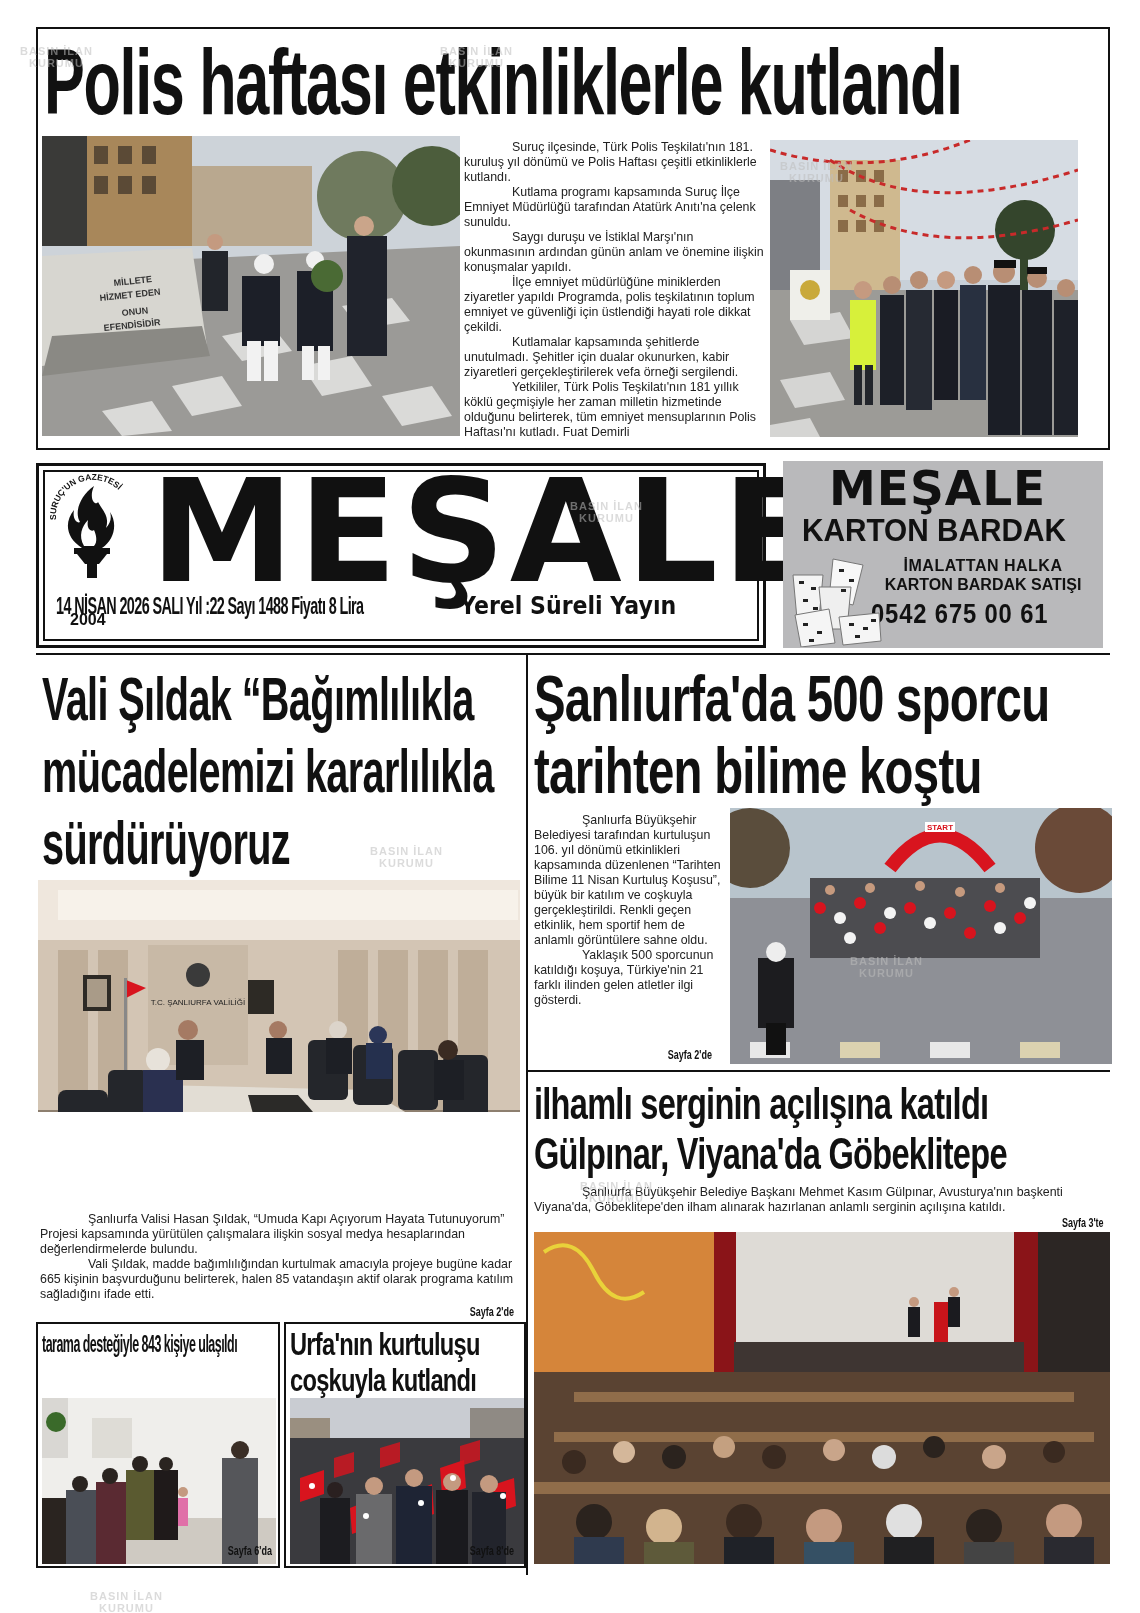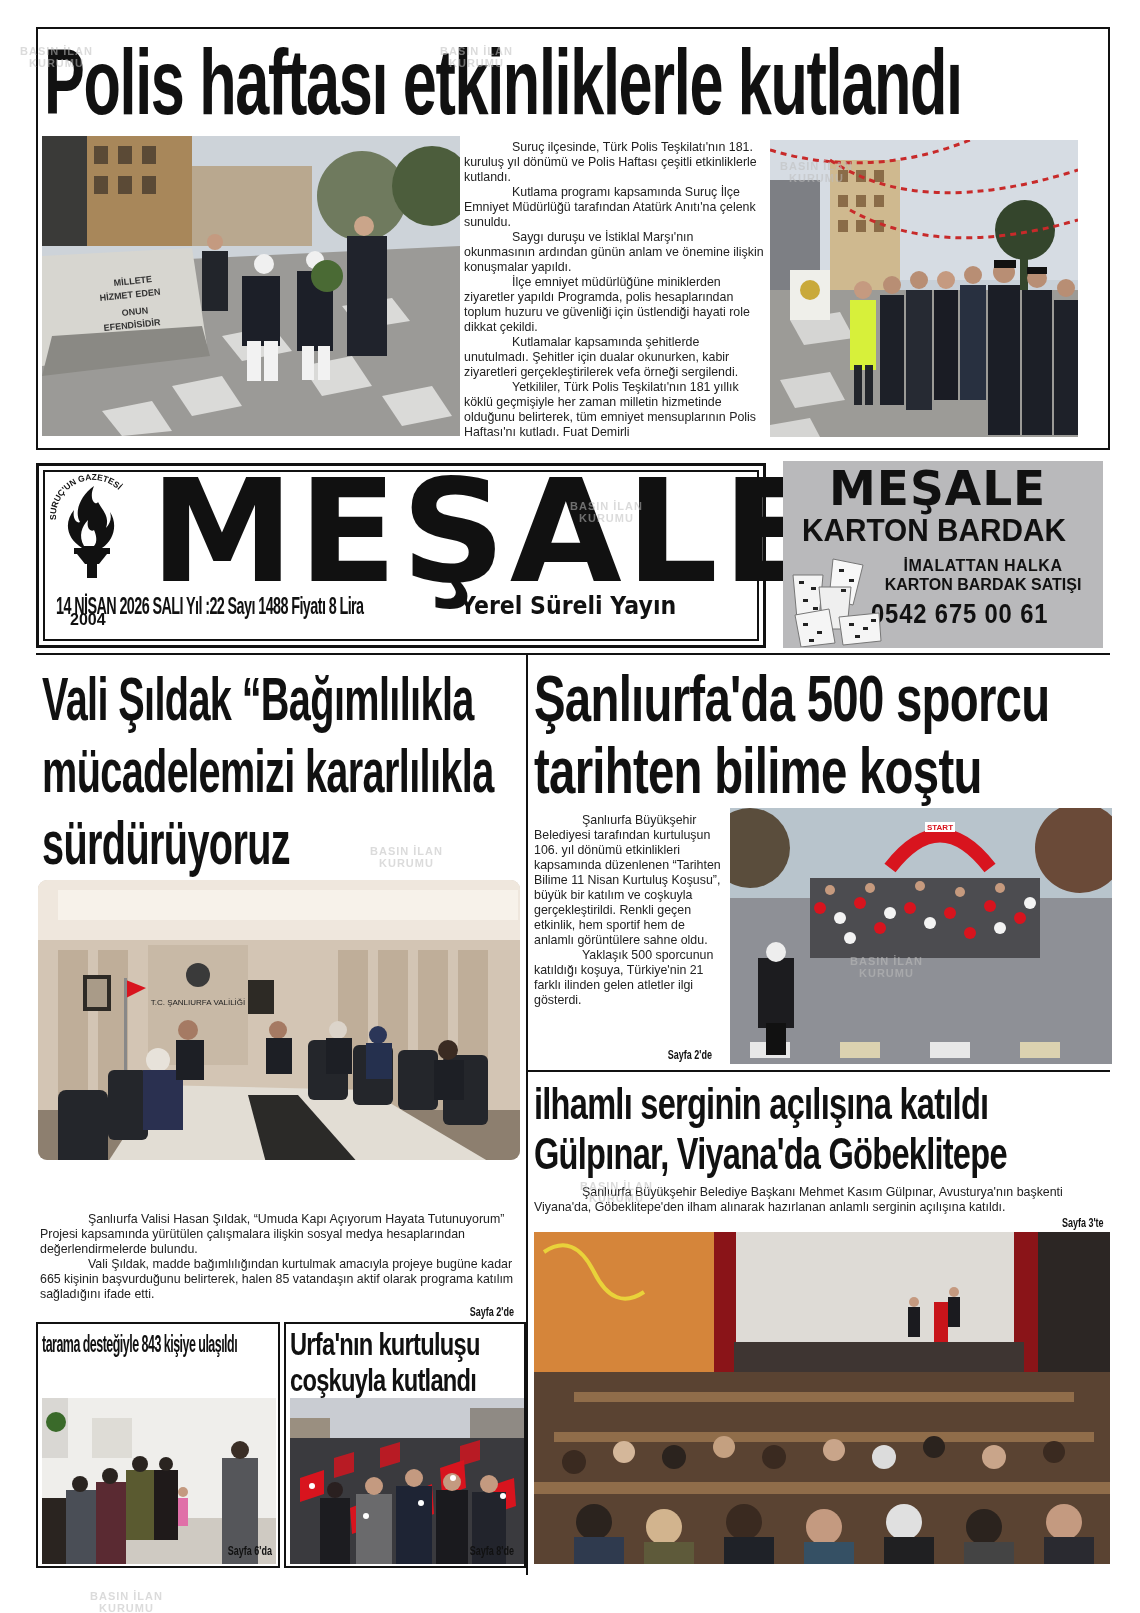--- a/index.html
+++ b/index.html
@@ -101,21 +101,21 @@
       <circle cx="173" cy="106" r="8" fill="#c49a80"></circle>
       <circle cx="285" cy="140" r="16" fill="#4a6a34"></circle>
     </g>
   </svg>
 </div>
 
 <div class="abs body-text" style="left:464px; top:140px; width:300px;">
   <p>Suruç ilçesinde, Türk Polis Teşkilatı'nın 181. kuruluş yıl dönümü ve Polis Haftası çeşitli etkinliklerle kutlandı.</p>
   <p>Kutlama programı kapsamında Suruç İlçe Emniyet Müdürlüğü tarafından Atatürk Anıtı'na çelenk sunuldu.</p>
   <p>Saygı duruşu ve İstiklal Marşı'nın okunmasının ardından günün anlam ve önemine ilişkin konuşmalar yapıldı.</p>
-  <p>İlçe emniyet müdürlüğüne miniklerden ziyaretler yapıldı Programda, polis hesaplarından toplum huzuru ve güvenliği için üstlendiği hayati role dikkat çekildi.</p>
+  <p>İlçe emniyet müdürlüğüne miniklerden ziyaretler yapıldı Programda, polis teşkilatının toplum emniyet ve güvenliği için üstlendiği hayati role dikkat çekildi.</p>
   <p>Kutlamalar kapsamında şehitlerde unutulmadı. Şehitler için dualar okunurken, kabir ziyaretleri gerçekleştirilerek vefa örneği sergilendi.</p>
   <p>Yetkililer, Türk Polis Teşkilatı'nın 181 yıllık köklü geçmişiyle her zaman milletin hizmetinde olduğunu belirterek, tüm emniyet mensuplarının Polis Haftası'nı kutladı.  Fuat Demirli</p>
 </div>
 
 <div class="photo" style="left:770px; top:140px; width:308px; height:297px; background:#c8d0d8;">
   <svg width="308" height="297" viewBox="0 0 308 297">
     <rect x="0" y="0" width="308" height="140" fill="#d6dce3"></rect>
     <rect x="60" y="20" width="70" height="130" fill="#cfb98f"></rect>
     <g fill="#8a6c48">
         <rect x="68" y="30" width="10" height="12"></rect>
@@ -243,21 +243,21 @@
 <div class="hline" style="left:528px; top:1070px; width:582px;"></div>
 <div class="box" style="left:36px; top:1322px; width:244px; height:246px;"></div>
 <div class="box" style="left:284px; top:1322px; width:242px; height:246px;"></div>
 
 <div class="abs" style="left:42px; top:664px; width:490px;">
   <div style="height:72px;"><span class="cond" style="font-size:62px; line-height:70px; transform:scaleX(0.64);">Vali Şıldak “Bağımlılıkla</span></div>
   <div style="height:72px;"><span class="cond" style="font-size:62px; line-height:70px; transform:scaleX(0.64);">mücadelemizi kararlılıkla</span></div>
   <div style="height:72px;"><span class="cond" style="font-size:62px; line-height:70px; transform:scaleX(0.64);">sürdürüyoruz</span></div>
 </div>
 
-<div class="photo" style="left:38px; top:880px; width:482px; height:280px; background:#d8cfc4;border-radius:9px;">
+<div class="photo" style="left:38px; top:880px; width:482px; height:232px; background:#d8cfc4;">
   <svg width="482" height="328" viewBox="0 0 482 328">
     <rect x="0" y="0" width="482" height="60" fill="#efe7dd"></rect>
     <rect x="20" y="10" width="460" height="30" fill="#f7f2ea"></rect>
     <rect x="0" y="60" width="482" height="170" fill="#d3c5b4"></rect>
     <g fill="#bfae99">
         <rect x="20" y="70" width="30" height="160"></rect>
         <rect x="60" y="70" width="30" height="160"></rect>
         <rect x="300" y="70" width="30" height="160"></rect>
         <rect x="340" y="70" width="30" height="160"></rect>
         <rect x="380" y="70" width="30" height="160"></rect>

